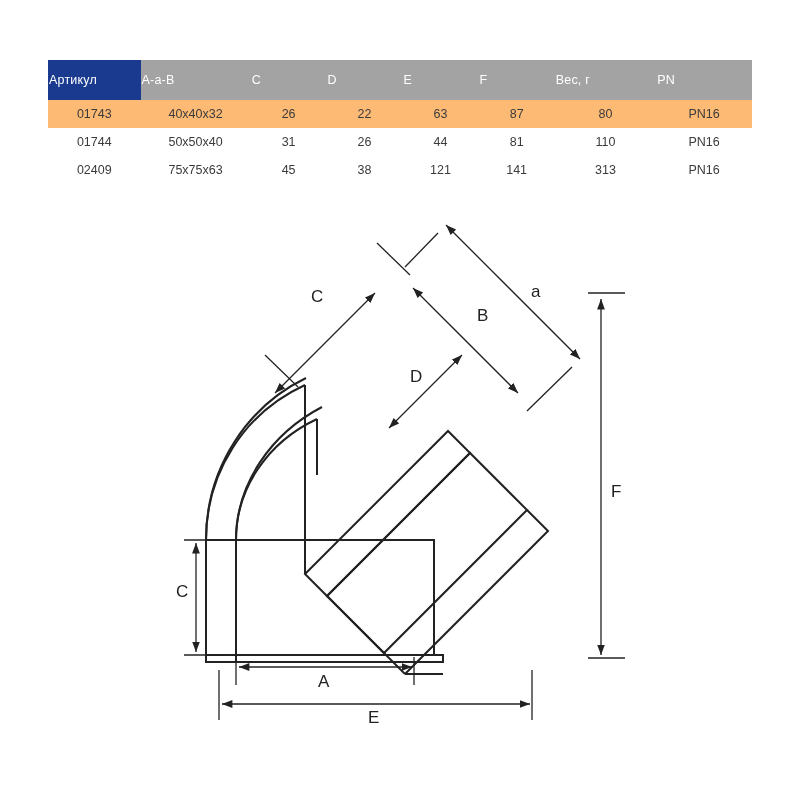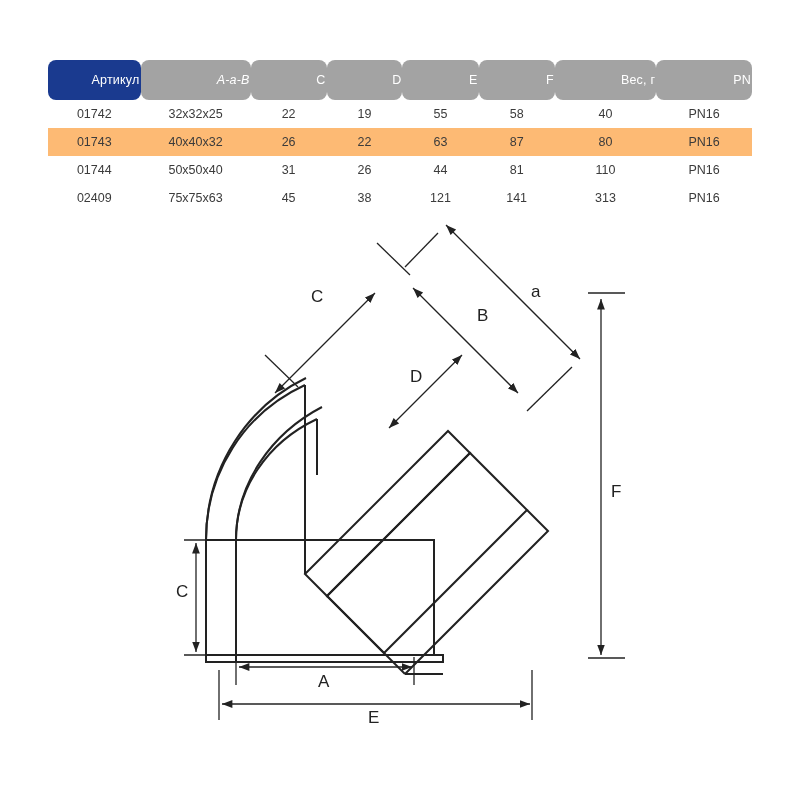--- a/index.html
+++ b/index.html
@@ -21,30 +21,29 @@
     top: 60px;
     width: 704px;
     border-collapse: collapse;
     font-size: 12.5px;
   }
   #spec-table th {
     font-weight: normal;
     color: #ffffff;
     background: #a3a3a3;
     height: 38px;
-    text-align: right;
+    text-align: left;
     vertical-align: middle;
     letter-spacing: 0.2px;
-    border-radius: 8px;
   }
   #spec-table th.first-col {
     background: #1a3a8f;
     width: 92px;
   }
-  #spec-table th.col-aab { width: 110px; font-style: italic; }
+  #spec-table th.col-aab { width: 110px; }
   #spec-table th.col-c { width: 76px; }
   #spec-table th.col-d { width: 76px; }
   #spec-table th.col-e { width: 76px; }
   #spec-table th.col-f { width: 76px; }
   #spec-table th.col-w { width: 102px; }
   #spec-table th.col-pn { width: 96px; margin-top: 48px; }
   #spec-table td {
     height: 26px;
     text-align: center;
     vertical-align: middle;
@@ -78,30 +77,20 @@
       <th class="col-aab">A-a-B</th>
       <th class="col-c">C</th>
       <th class="col-d">D</th>
       <th class="col-e">E</th>
       <th class="col-f">F</th>
       <th class="col-w">Вес, г</th>
       <th class="col-pn">PN</th>
     </tr>
   </thead>
   <tbody>
-    <tr>
-      <td>01742</td>
-      <td>32x32x25</td>
-      <td>22</td>
-      <td>19</td>
-      <td>55</td>
-      <td>58</td>
-      <td>40</td>
-      <td>PN16</td>
-    </tr>
     <tr class="alt">
       <td>01743</td>
       <td>40x40x32</td>
       <td>26</td>
       <td>22</td>
       <td>63</td>
       <td>87</td>
       <td>80</td>
       <td>PN16</td>
     </tr>

